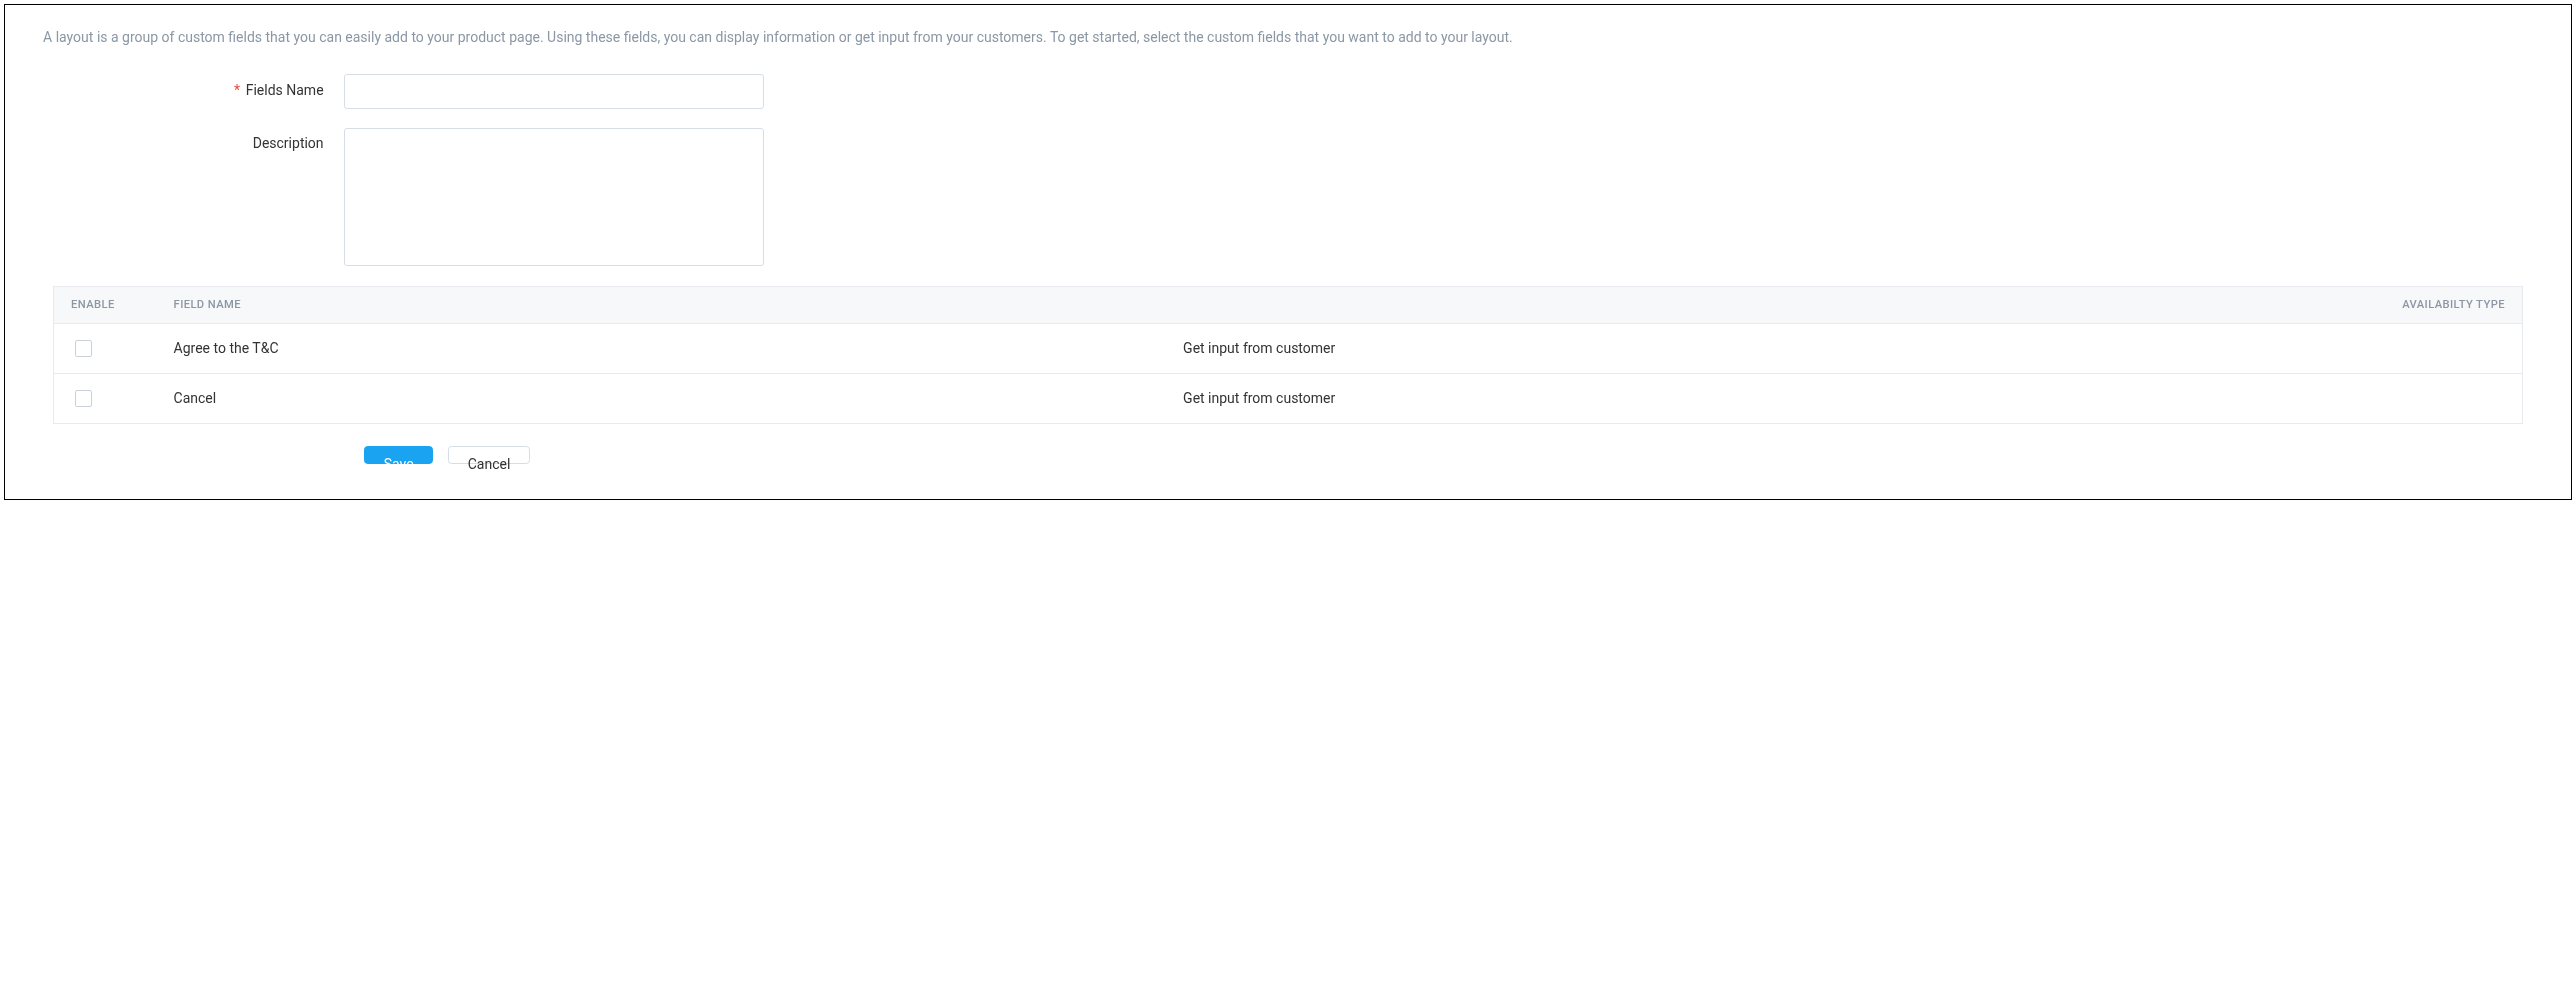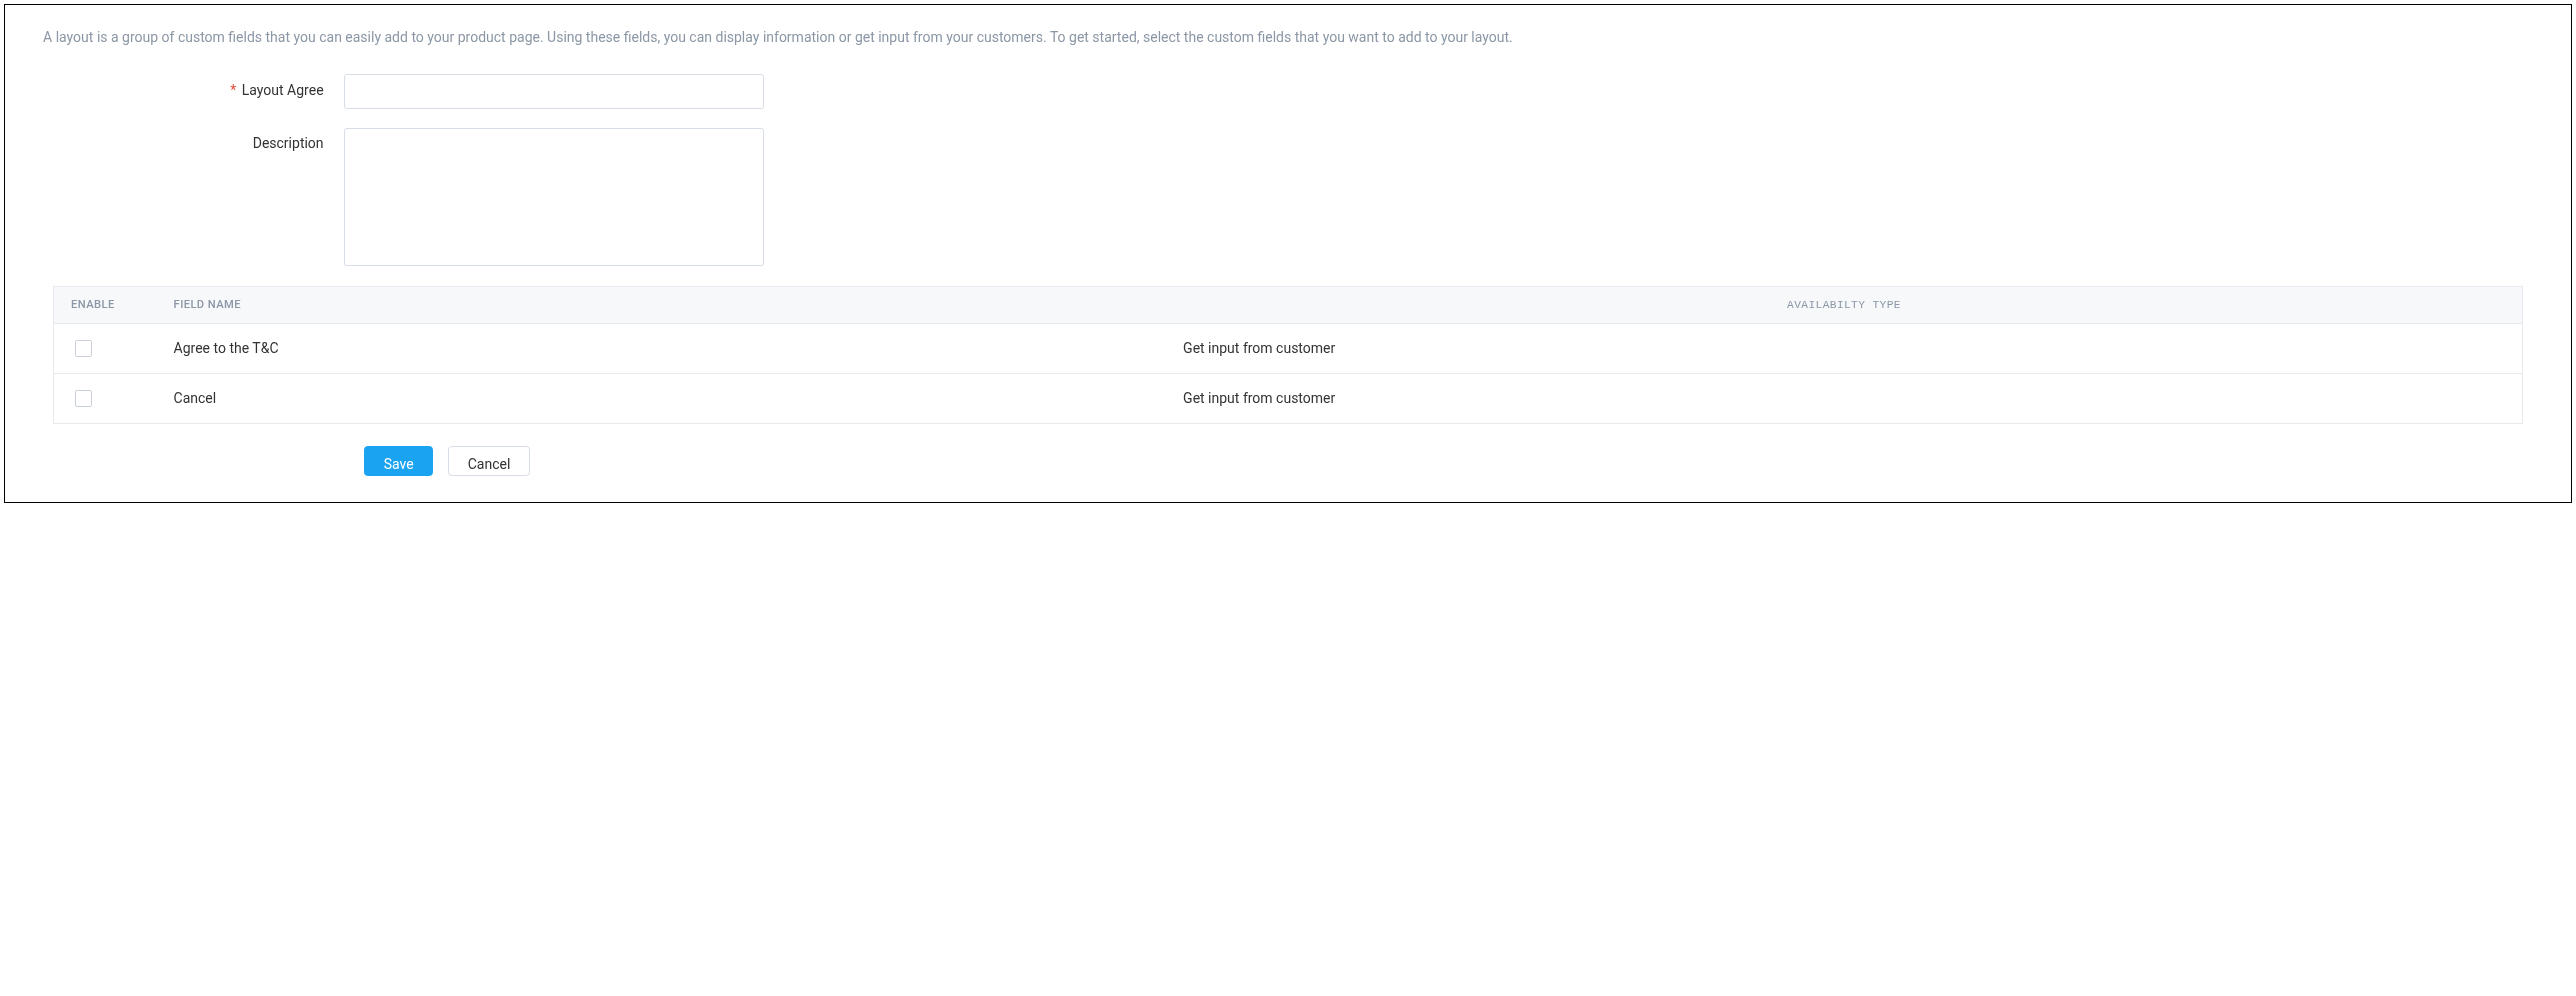--- a/index.html
+++ b/index.html
@@ -79,21 +79,21 @@
     .fields-table th {
       text-align: left;
       font-size: 11.2px;
       font-weight: 500;
       letter-spacing: 0.4px;
       color: #8b97a5;
       padding: 11.2px 17px;
       border-bottom: 0.9px solid #e7ebef;
     }
     .fields-table th.col-enable { width: 103px; }
-    .fields-table th.col-avail { text-align: center; font-family: Liberation Mono, monospace; }
+    .fields-table th.col-avail { text-align: right; }
     .fields-table td {
       padding: 13px 17px;
       font-size: 14px;
       color: #333;
       border-bottom: 0.9px solid #e7ebef;
       background: #fff;
     }
     .fields-table tr:last-child td { border-bottom: none; }
     .fields-table td.cell-avail { text-align: left; }
     .chk {
@@ -106,21 +106,21 @@
       appearance: none;
       -webkit-appearance: none;
       background: #fff;
       cursor: pointer;
     }
     .actions-row {
       padding-left: 337px;
     }
     .btn {
       display: inline-block;
-      height: 30px;
+      height: 18px;
       padding: 0 18.6px;
       font-size: 14px;
       border-radius: 3.7px;
       cursor: pointer;
       line-height: 34px;
       font-family: inherit;
     }
     .btn-primary {
       background: #1aa3f0;
       border: 0.9px solid #1aa3f0;
@@ -137,21 +137,21 @@
 <body>
 
 <div class="page-wrap">
 
   <p class="page-subtext">A layout is a group of custom fields that you can easily add to your product page. Using these fields, you can display information or get input from your customers. To get started, select the custom fields that you want to add to your layout.</p>
 
   <div class="form-rows">
 
     <div class="form-row">
       <div class="form-label-cell">
-        <span class="required-star">*</span><span>Layout Agree</span>
+        <span class="required-star">*</span><span>Fields Name</span>
       </div>
       <input type="text" class="text-input" value="" style="">
     </div>
 
     <div class="form-row">
       <div class="form-label-cell">
         <span>Description</span>
       </div>
       <textarea class="textarea-input" style=""></textarea>
     </div>

